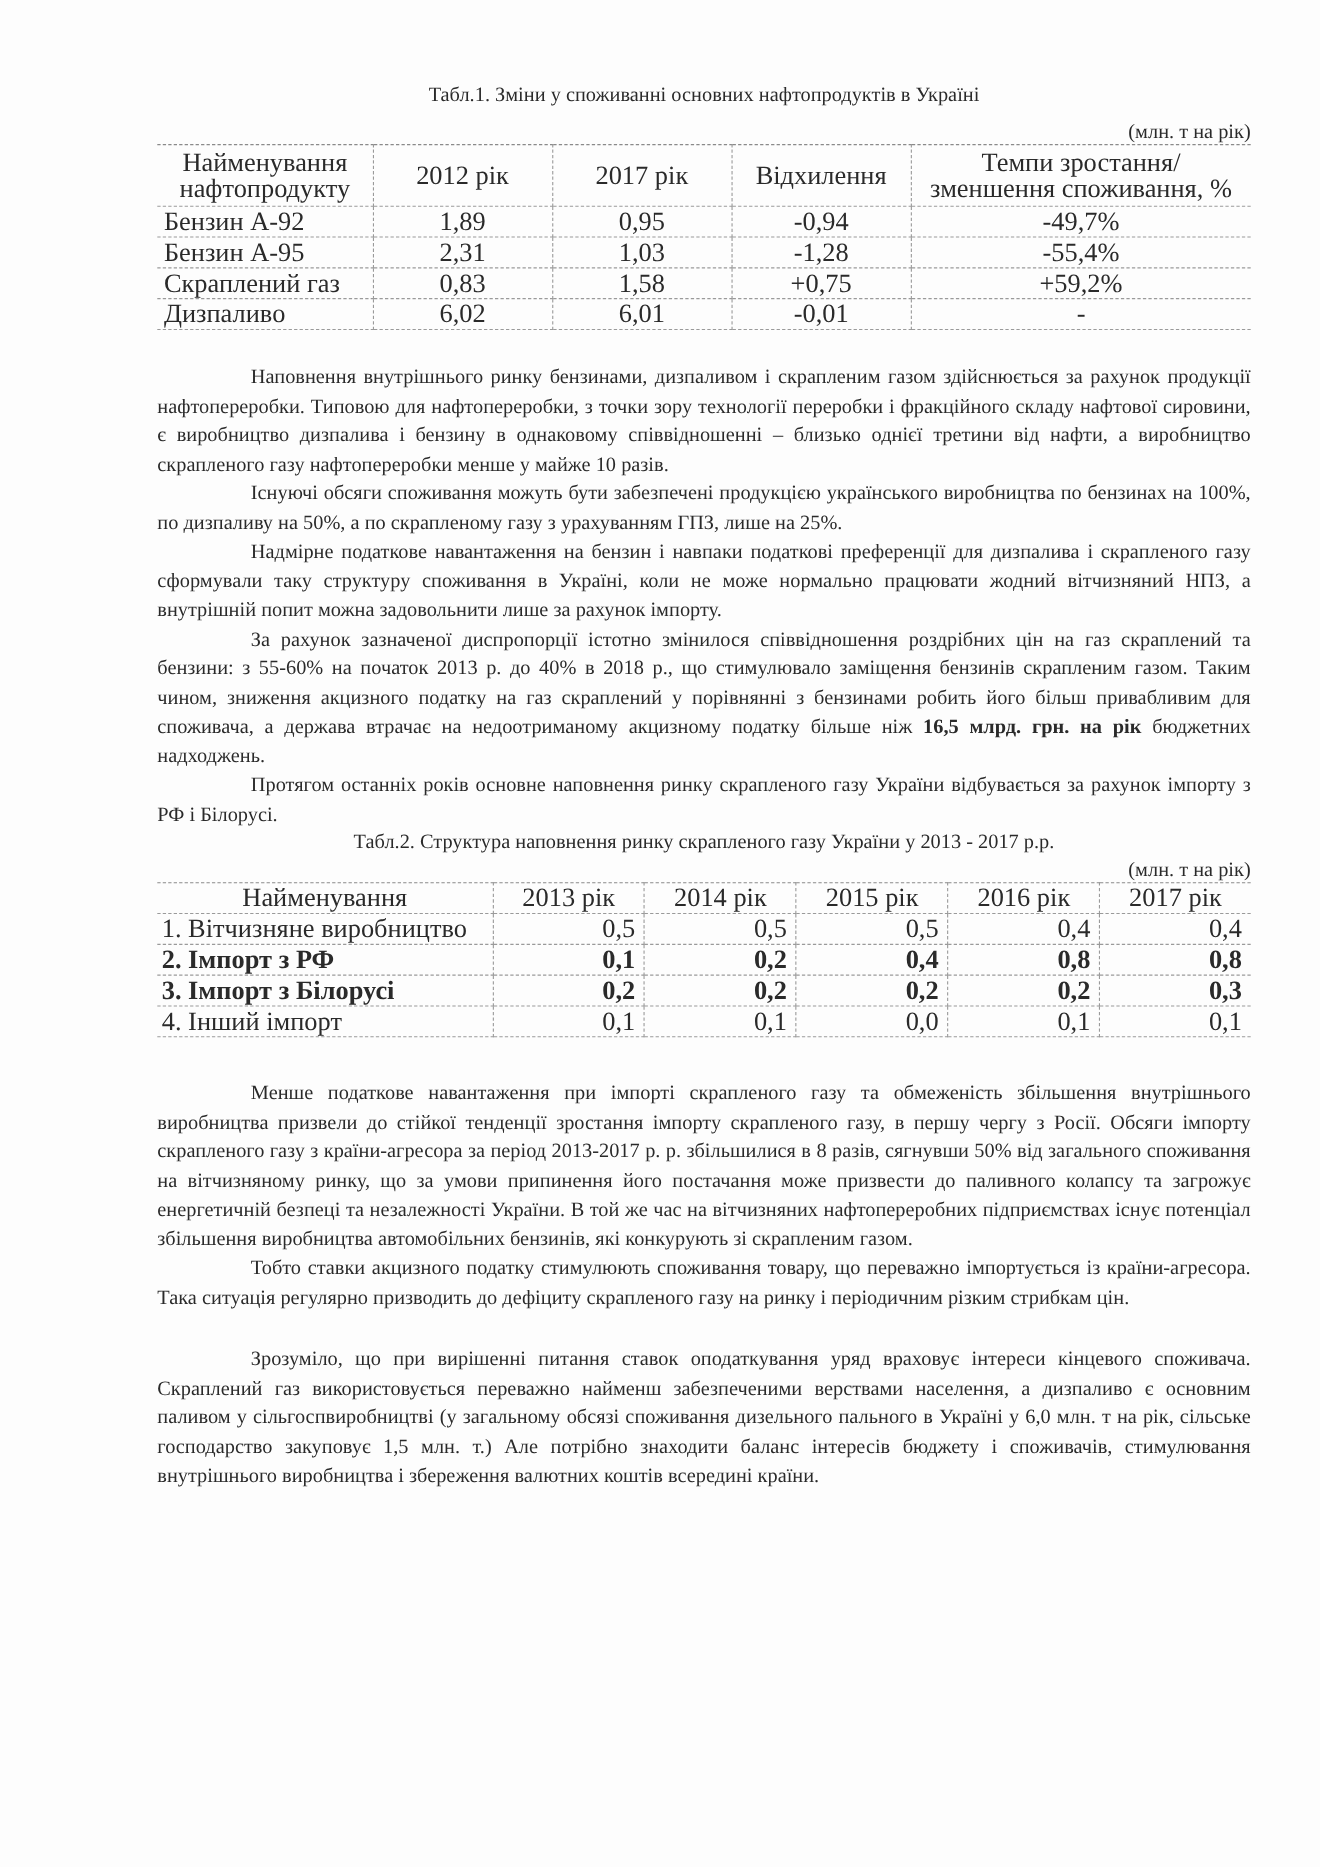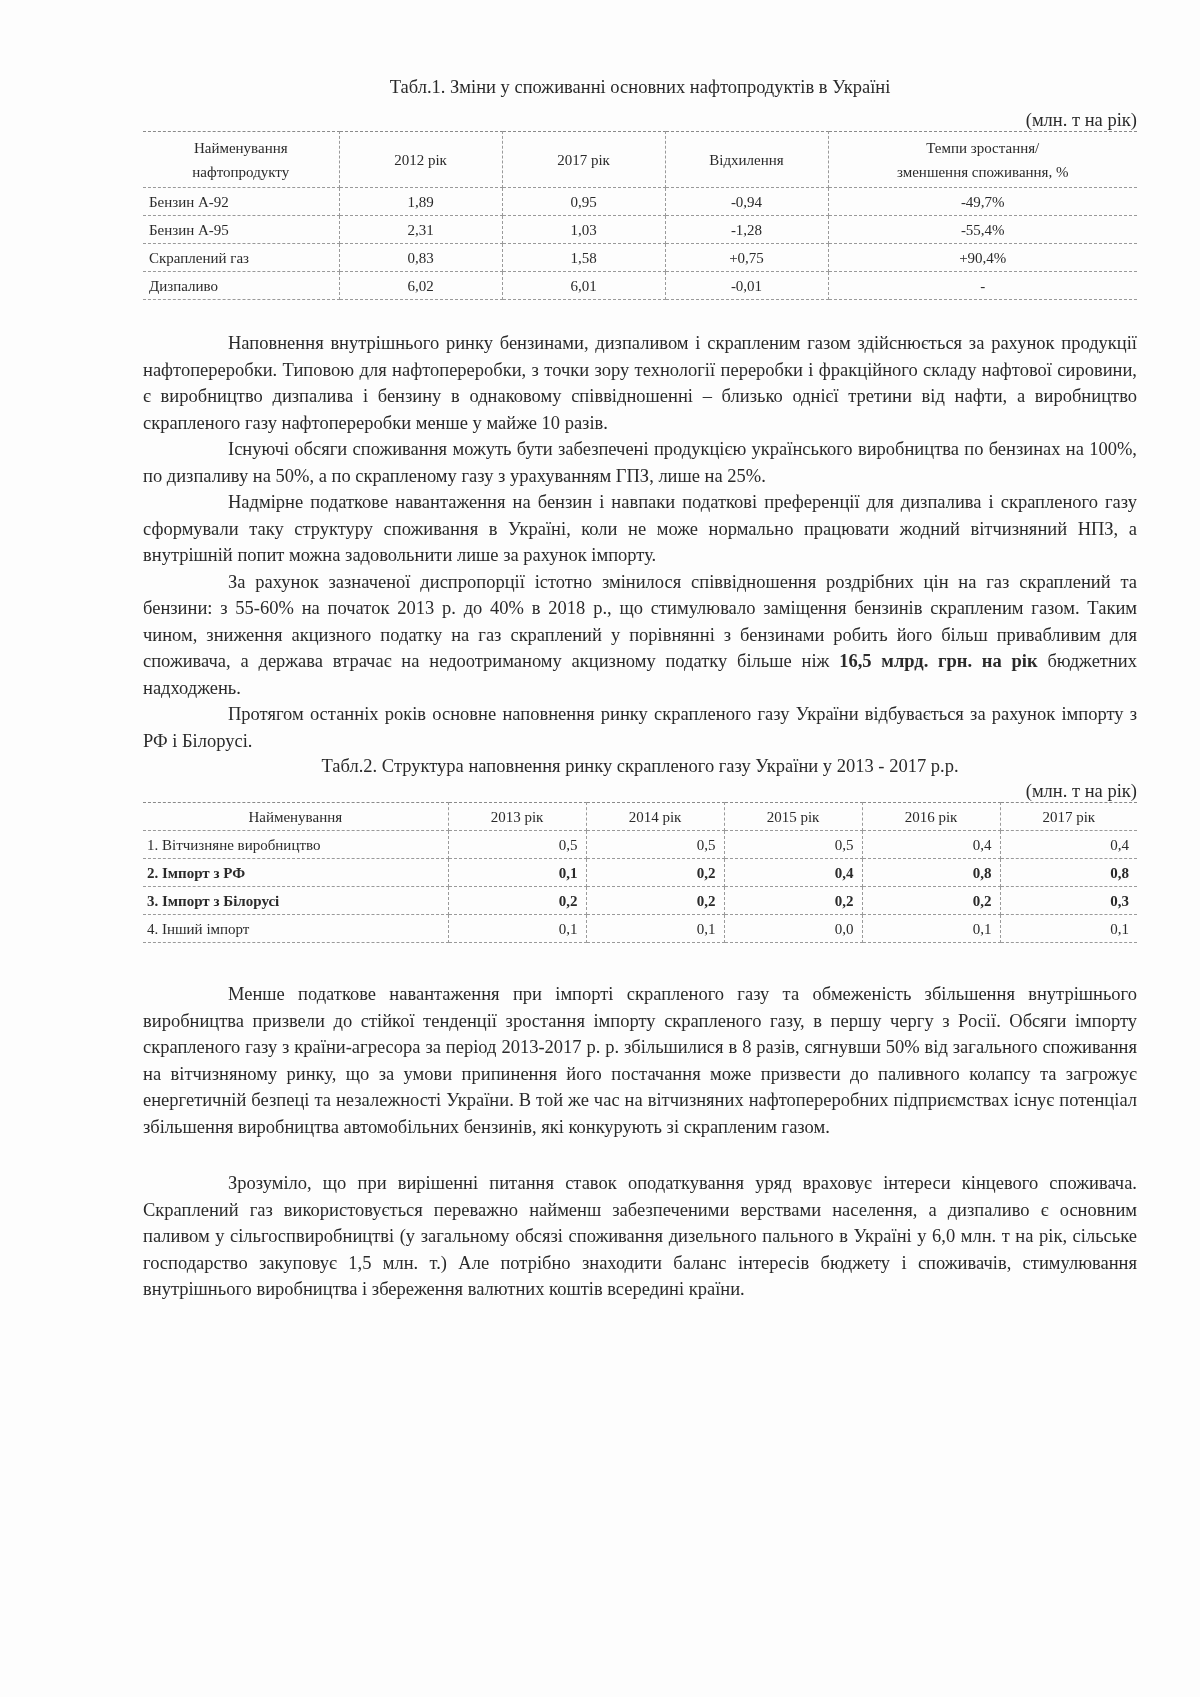--- a/index.html
+++ b/index.html
@@ -5,21 +5,21 @@
   html, body { margin: 0; padding: 0; background: #ffffff; }
   body {
     width: 1200px; height: 1697px; position: relative; overflow: hidden;
     font-family: "Liberation Serif", "DejaVu Serif", serif;
     color: #2a2a2a;
     background: #fdfdfd;
   }
   .page { position: absolute; left: 143px; top: 0; width: 994px; }
   .caption { text-align: center; font-size: 18.5px; line-height: 24px; }
   .units { text-align: right; font-size: 18.5px; line-height: 22px; }
-  table { border-collapse: collapse; width: 100%; font-size: 15px; }
+  table { border-collapse: collapse; width: 100%; font-size: 24px; }
   td, th { font-weight: normal; border: 1px dashed #9a9a9a; padding: 0 6px; }
   table tr:first-child td, table tr:first-child th { border-top: 1px dashed #8a8a8a; }
   td:first-child, th:first-child { border-left: none; }
   td:last-child, th:last-child { border-right: none; }
   #t1 th { height: 55px; line-height: 24px; }
   #t1 td { height: 27px; line-height: 26px; text-align: center; }
   #t1 td.name { text-align: left; }
   #t2 th { height: 27px; line-height: 26px; }
   #t2 td { height: 27px; line-height: 26px; text-align: right; padding-right: 8px; }
   #t2 td.name { text-align: left; padding-left: 4px; }
@@ -71,21 +71,21 @@
       <td>2,31</td>
       <td>1,03</td>
       <td>-1,28</td>
       <td>-55,4%</td>
     </tr>
     <tr>
       <td class="name">Скраплений газ</td>
       <td>0,83</td>
       <td>1,58</td>
       <td>+0,75</td>
-      <td>+90,4%</td>
+      <td>+59,2%</td>
     </tr>
     <tr>
       <td class="name">Дизпаливо</td>
       <td>6,02</td>
       <td>6,01</td>
       <td>-0,01</td>
       <td>-</td>
     </tr>
   </tbody>
     </table>
@@ -148,19 +148,20 @@
       <td>0,1</td>
       <td>0,0</td>
       <td>0,1</td>
       <td>0,1</td>
     </tr>
   </tbody>
     </table>
 
   <div style="margin-top:38px;">
     <p class="para">Менше податкове навантаження при імпорті скрапленого газу та обмеженість збільшення внутрішнього виробництва призвели до стійкої тенденції зростання імпорту скрапленого газу, в першу чергу з Росії. Обсяги імпорту скрапленого газу з країни-агресора за період 2013-2017 р. р. збільшилися в 8 разів, сягнувши 50% від загального споживання на вітчизняному ринку, що за умови припинення його постачання може призвести до паливного колапсу та загрожує енергетичній безпеці та незалежності України. В той же час на вітчизняних нафтопереробних підприємствах існує потенціал збільшення виробництва автомобільних бензинів, які конкурують зі скрапленим газом.</p>
+    <p class="para">Тобто ставки акцизного податку стимулюють споживання товару, що переважно імпортується із країни-агресора. Така ситуація регулярно призводить до дефіциту скрапленого газу на ринку і періодичним різким стрибкам цін.</p>
   </div>
 
   <div style="margin-top:30px;">
     <p class="para">Зрозуміло, що при вирішенні питання ставок оподаткування уряд враховує інтереси кінцевого споживача. Скраплений газ використовується переважно найменш забезпеченими верствами населення, а дизпаливо є основним паливом у сільгоспвиробництві (у загальному обсязі споживання дизельного пального в Україні у 6,0 млн. т на рік, сільське господарство закуповує 1,5 млн. т.) Але потрібно знаходити баланс інтересів бюджету і споживачів, стимулювання внутрішнього виробництва і збереження валютних коштів всередині країни.</p>
   </div>
 
 </div>
 
 </body></html>

